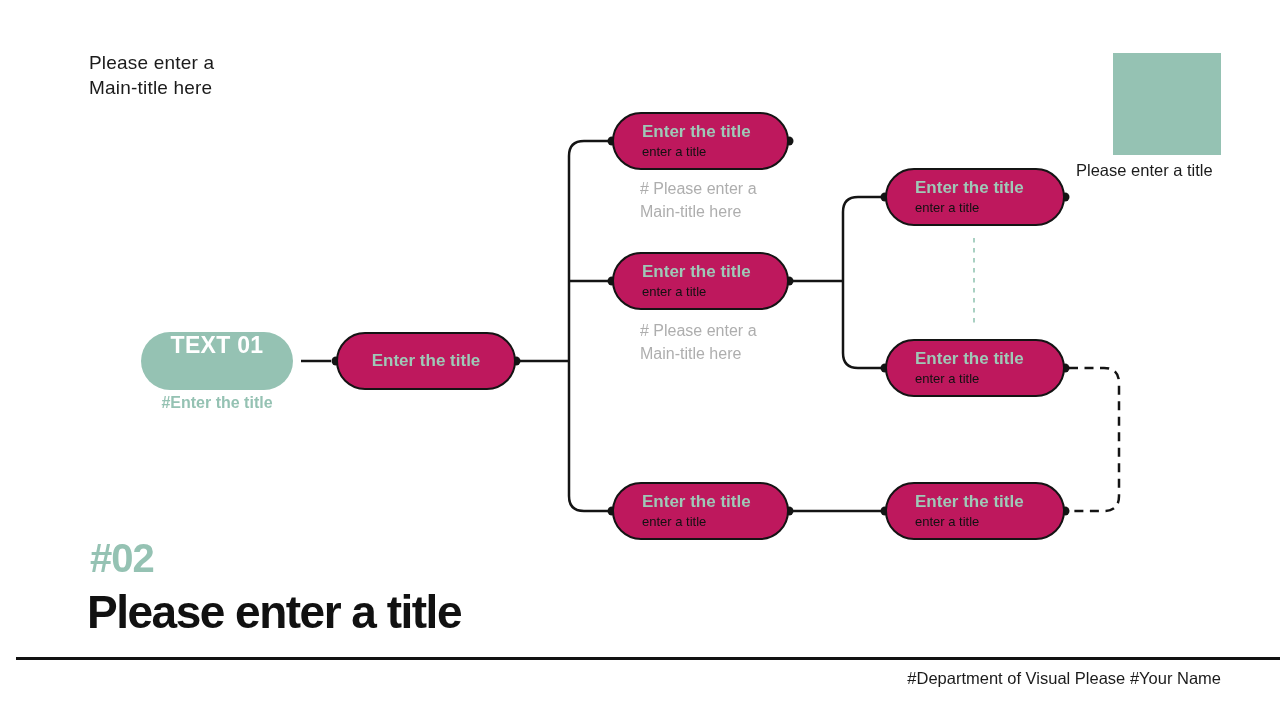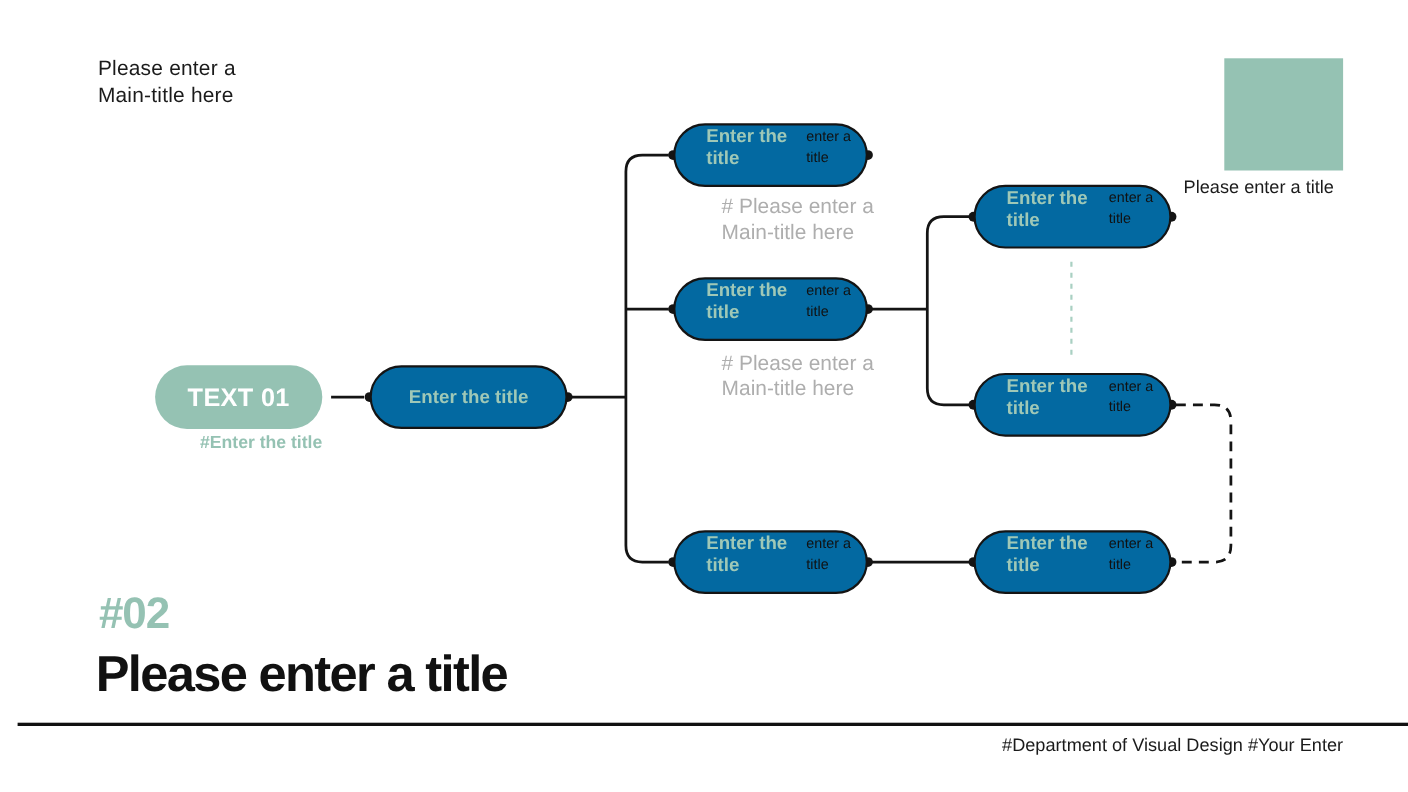--- a/index.html
+++ b/index.html
@@ -15,34 +15,34 @@
 
   .stage { position:absolute; left:16px; top:0; width:1280px; height:720px; background:#fff; }
 
   svg.connectors { position:absolute; left:0; top:0; pointer-events:none; }
 
   .main-title { position:absolute; left:73px; top:50px; font-size:19px; line-height:25px;
                 font-weight:500; color:#1b1b1b; letter-spacing:0.2px; }
 
   .pill { position:absolute; left:125px; top:332px; width:152px; height:58px;
           background:var(--accent); border-radius:999px; display:flex;
-          align-items:center; justify-content:center; }
+          align-items:flex-start; justify-content:center; }
   .pill-label { color:#fff; font-weight:800; font-size:23px; letter-spacing:0.3px; }
-  .pill-tag { position:absolute; left:125px; top:394px; width:152px; text-align:right;
+  .pill-tag { position:absolute; left:125px; top:394px; width:152px; text-align:center;
               color:var(--accent); font-weight:700; font-size:16px; }
 
-  .node { position:absolute; height:58px; background:#0369a1; border:2.5px solid var(--ink);
-          border-radius:999px; display:flex; flex-direction:row; justify-content:center; }
+  .node { position:absolute; height:58px; background:#be185d; border:2.5px solid var(--ink);
+          border-radius:999px; display:flex; flex-direction:column; justify-content:center; }
   .node.center { align-items:center; }
   .node.lefty  { align-items:flex-start; padding-left:28px; }
   .node-title    { color:var(--accent-text); font-weight:800; font-size:17px; line-height:20px; }
   .node-subtitle { color:#111; font-weight:500; font-size:13px; line-height:19px; }
 
-  .node-caption { position:absolute; color:var(--muted); font-size:19px; line-height:23px;
-                  font-weight:500;margin-left:16px; }
+  .node-caption { position:absolute; color:var(--muted); font-size:16px; line-height:23px;
+                  font-weight:500; }
   .node-caption span { display:block; }
 
   .legend-square { position:absolute; left:1097px; top:53px; width:108px; height:102px;
                    background:var(--accent); }
   .legend-caption { position:absolute; left:1060px; top:161px; font-size:16.5px;
                     color:#1b1b1b; font-weight:500; }
 
   .heading-number { position:absolute; left:74px; top:536px; font-size:40px; font-weight:800;
                     color:var(--accent); letter-spacing:-1px; }
   .heading-title  { position:absolute; left:71px; top:585px; font-size:46px; font-weight:800;
@@ -139,15 +139,15 @@
 
   <div class="node lefty" style="left:869px; top:482px; width:180px;">
     <div class="node-title">Enter the title</div>
     <div class="node-subtitle">enter a title</div>
   </div>
 
   <div class="heading-number">#02</div>
   <div class="heading-title">Please enter a title</div>
 
   <div class="footer-rule"></div>
-  <div class="footer-credits">#Department of Visual Design #Your Enter</div>
+  <div class="footer-credits">#Department of Visual Please #Your Name</div>
 
 </div>
 
 </body></html>

